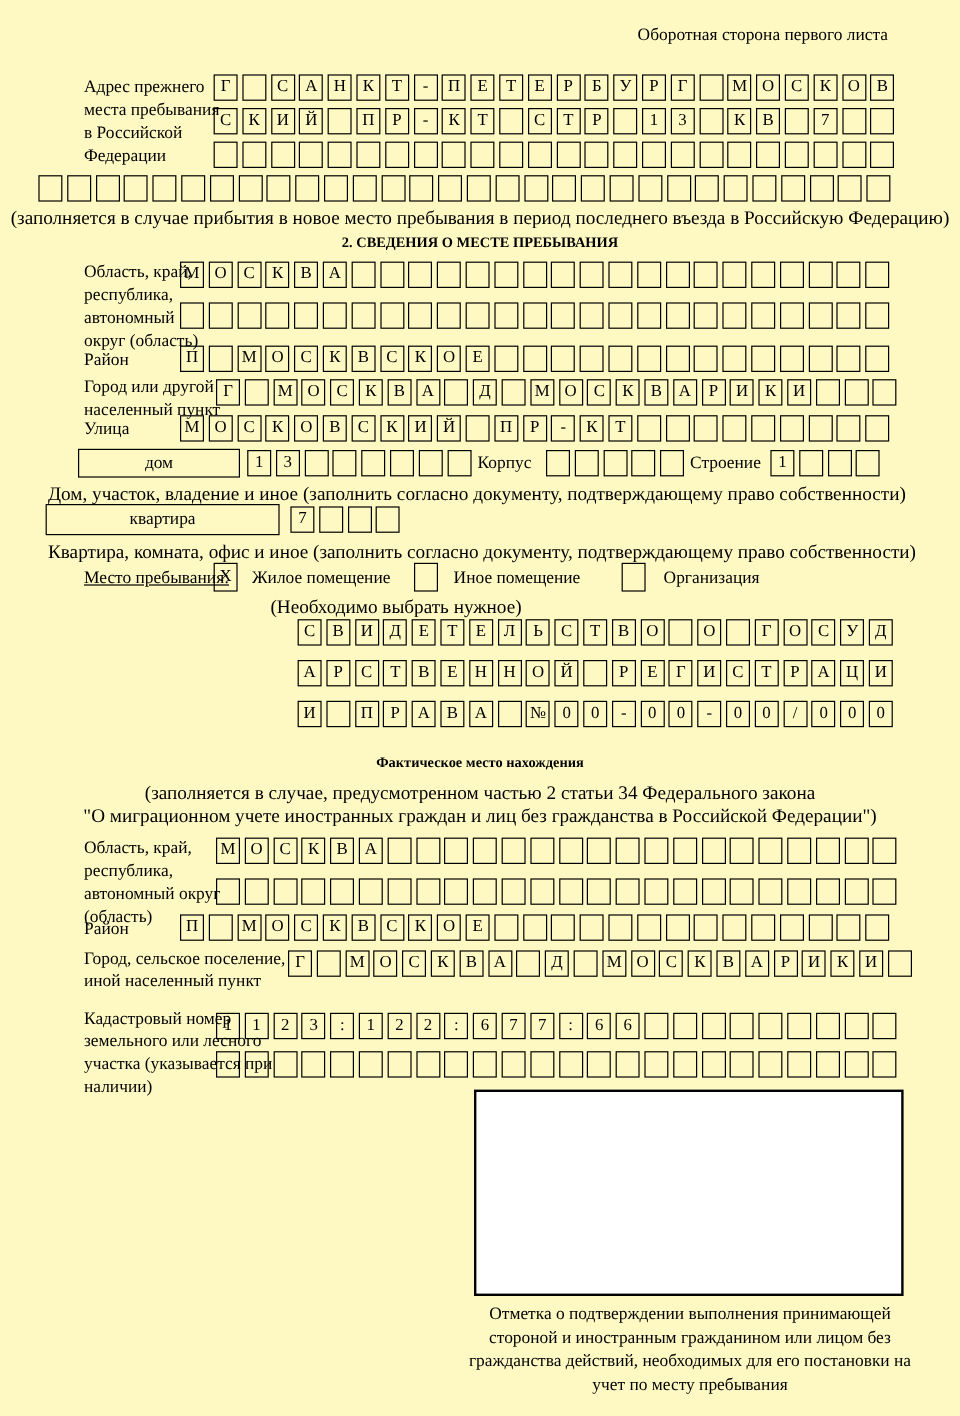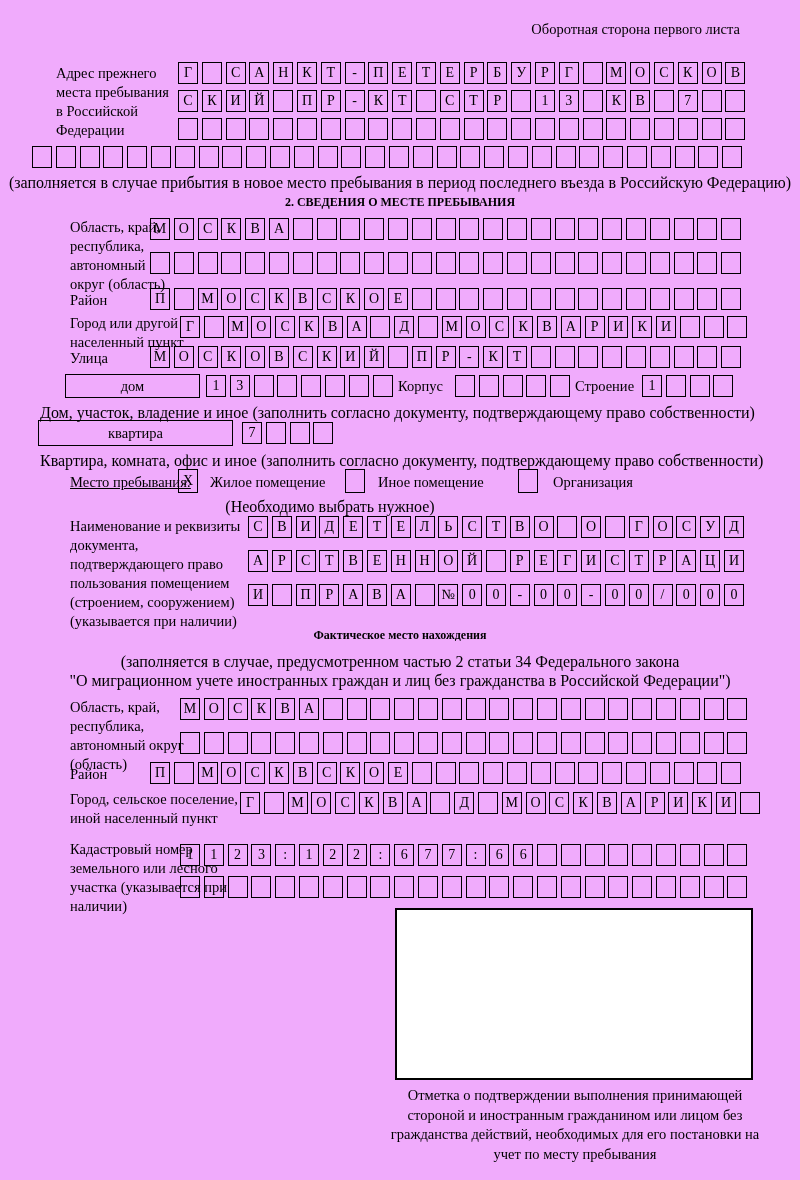--- a/index.html
+++ b/index.html
@@ -1,18 +1,18 @@
 <!DOCTYPE html>
 <html><head>
 <meta charset="utf-8">
 <style>
   html,body { margin:0; padding:0; background:#888; }
   .page {
     position:relative; width:800px; height:1180px; margin:0 auto;
-    background:#f0abfc; color:#000;
+    background:#fef9c3; color:#000;
     font-family:"Liberation Serif","DejaVu Serif",serif;
     overflow:hidden;
   }
   .abs { position:absolute; }
   .lbl { font-size:14.5px; line-height:19px; }
   .note { font-size:16px; }
   .title { font-size:12px; font-weight:bold; }
   .center { text-align:center; width:800px; left:0; }
   .boxrow { white-space:nowrap; }
   .c {
@@ -28,21 +28,21 @@
   .stamp-box { box-sizing:border-box; border:2px solid #000; background:#fff; }
   .caption { font-size:14.5px; line-height:19.5px; text-align:center; }
 </style>
 </head>
 <body>
 
 <div class="page">
 
   <div class="abs lbl" style="top:20px; left:450px; width:290px; text-align:right;">Оборотная сторона первого листа</div>
 
-  <div class="abs lbl" style="top:64px; left:56px; width:122px;">Адрес прежнего места пребывания в Российской Федерации</div>
+  <div class="abs lbl" style="top:64px; left:70px; width:122px;">Адрес прежнего места пребывания в Российской Федерации</div>
   <div class="abs boxrow" style="top:62px;  left:178px;"><span class="c">Г</span><span class="c"></span><span class="c">С</span><span class="c">А</span><span class="c">Н</span><span class="c">К</span><span class="c">Т</span><span class="c">-</span><span class="c">П</span><span class="c">Е</span><span class="c">Т</span><span class="c">Е</span><span class="c">Р</span><span class="c">Б</span><span class="c">У</span><span class="c">Р</span><span class="c">Г</span><span class="c"></span><span class="c">М</span><span class="c">О</span><span class="c">С</span><span class="c">К</span><span class="c">О</span><span class="c">В</span></div>
   <div class="abs boxrow" style="top:90px;  left:178px;"><span class="c">С</span><span class="c">К</span><span class="c">И</span><span class="c">Й</span><span class="c"></span><span class="c">П</span><span class="c">Р</span><span class="c">-</span><span class="c">К</span><span class="c">Т</span><span class="c"></span><span class="c">С</span><span class="c">Т</span><span class="c">Р</span><span class="c"></span><span class="c">1</span><span class="c">3</span><span class="c"></span><span class="c">К</span><span class="c">В</span><span class="c"></span><span class="c">7</span><span class="c"></span><span class="c"></span></div>
   <div class="abs boxrow" style="top:118px; left:178px;"><span class="c"></span><span class="c"></span><span class="c"></span><span class="c"></span><span class="c"></span><span class="c"></span><span class="c"></span><span class="c"></span><span class="c"></span><span class="c"></span><span class="c"></span><span class="c"></span><span class="c"></span><span class="c"></span><span class="c"></span><span class="c"></span><span class="c"></span><span class="c"></span><span class="c"></span><span class="c"></span><span class="c"></span><span class="c"></span><span class="c"></span><span class="c"></span></div>
   <div class="abs boxrow" style="top:146px; left:32px;"><span class="c"></span><span class="c"></span><span class="c"></span><span class="c"></span><span class="c"></span><span class="c"></span><span class="c"></span><span class="c"></span><span class="c"></span><span class="c"></span><span class="c"></span><span class="c"></span><span class="c"></span><span class="c"></span><span class="c"></span><span class="c"></span><span class="c"></span><span class="c"></span><span class="c"></span><span class="c"></span><span class="c"></span><span class="c"></span><span class="c"></span><span class="c"></span><span class="c"></span><span class="c"></span><span class="c"></span><span class="c"></span><span class="c"></span><span class="c"></span></div>
   <div class="abs note center" style="top:174px;">(заполняется в случае прибытия в новое место пребывания в период последнего въезда в Российскую Федерацию)</div>
 
   <div class="abs title center" style="top:195px;">2. СВЕДЕНИЯ О МЕСТЕ ПРЕБЫВАНИЯ</div>
 
   <div class="abs lbl" style="top:218px; left:70px; width:112px;">Область, край, республика, автономный округ (область)</div>
   <div class="abs boxrow" style="top:218px; left:150px;"><span class="c">М</span><span class="c">О</span><span class="c">С</span><span class="c">К</span><span class="c">В</span><span class="c">А</span><span class="c"></span><span class="c"></span><span class="c"></span><span class="c"></span><span class="c"></span><span class="c"></span><span class="c"></span><span class="c"></span><span class="c"></span><span class="c"></span><span class="c"></span><span class="c"></span><span class="c"></span><span class="c"></span><span class="c"></span><span class="c"></span><span class="c"></span><span class="c"></span><span class="c"></span></div>
@@ -71,21 +71,20 @@
 
   <div class="abs lbl" style="top:473px; left:70px;text-decoration:underline;">Место пребывания:</div>
   <span class="abs c" style="top:469px; left:178px; height:24px; line-height:21px;">X</span>
   <div class="abs lbl" style="top:473px; left:210px;">Жилое помещение</div>
   <span class="abs c" style="top:469px; left:345px; height:24px; line-height:21px;"></span>
   <div class="abs lbl" style="top:473px; left:378px;">Иное помещение</div>
   <span class="abs c" style="top:469px; left:518px; height:24px; line-height:21px;"></span>
   <div class="abs lbl" style="top:473px; left:553px;">Организация</div>
   <div class="abs note" style="top:498px; left:180px; width:300px; text-align:center;">(Необходимо выбрать нужное)</div>
 
-  <div class="abs lbl" style="top:517px; left:70px; width:185px;">Наименование и реквизиты документа, подтверждающего право пользования помещением (строением, сооружением) (указывается при наличии)</div>
   <div class="abs boxrow" style="top:516px; left:248px;"><span class="c">С</span><span class="c">В</span><span class="c">И</span><span class="c">Д</span><span class="c">Е</span><span class="c">Т</span><span class="c">Е</span><span class="c">Л</span><span class="c">Ь</span><span class="c">С</span><span class="c">Т</span><span class="c">В</span><span class="c">О</span><span class="c"></span><span class="c">О</span><span class="c"></span><span class="c">Г</span><span class="c">О</span><span class="c">С</span><span class="c">У</span><span class="c">Д</span></div>
   <div class="abs boxrow" style="top:550px; left:248px;"><span class="c">А</span><span class="c">Р</span><span class="c">С</span><span class="c">Т</span><span class="c">В</span><span class="c">Е</span><span class="c">Н</span><span class="c">Н</span><span class="c">О</span><span class="c">Й</span><span class="c"></span><span class="c">Р</span><span class="c">Е</span><span class="c">Г</span><span class="c">И</span><span class="c">С</span><span class="c">Т</span><span class="c">Р</span><span class="c">А</span><span class="c">Ц</span><span class="c">И</span></div>
   <div class="abs boxrow" style="top:584px; left:248px;"><span class="c">И</span><span class="c"></span><span class="c">П</span><span class="c">Р</span><span class="c">А</span><span class="c">В</span><span class="c">А</span><span class="c"></span><span class="c">№</span><span class="c">0</span><span class="c">0</span><span class="c">-</span><span class="c">0</span><span class="c">0</span><span class="c">-</span><span class="c">0</span><span class="c">0</span><span class="c">/</span><span class="c">0</span><span class="c">0</span><span class="c">0</span></div>
 
   <div class="abs title center" style="top:628px;">Фактическое место нахождения</div>
   <div class="abs note center" style="top:653px;">(заполняется в случае, предусмотренном частью 2 статьи 34 Федерального закона</div>
   <div class="abs note center" style="top:672px;">"О миграционном учете иностранных граждан и лиц без гражданства в Российской Федерации")</div>
 
   <div class="abs lbl" style="top:698px; left:70px; width:135px;">Область, край, республика, автономный округ (область)</div>
   <div class="abs boxrow" style="top:698px; left:180px;"><span class="c">М</span><span class="c">О</span><span class="c">С</span><span class="c">К</span><span class="c">В</span><span class="c">А</span><span class="c"></span><span class="c"></span><span class="c"></span><span class="c"></span><span class="c"></span><span class="c"></span><span class="c"></span><span class="c"></span><span class="c"></span><span class="c"></span><span class="c"></span><span class="c"></span><span class="c"></span><span class="c"></span><span class="c"></span><span class="c"></span><span class="c"></span><span class="c"></span></div>

